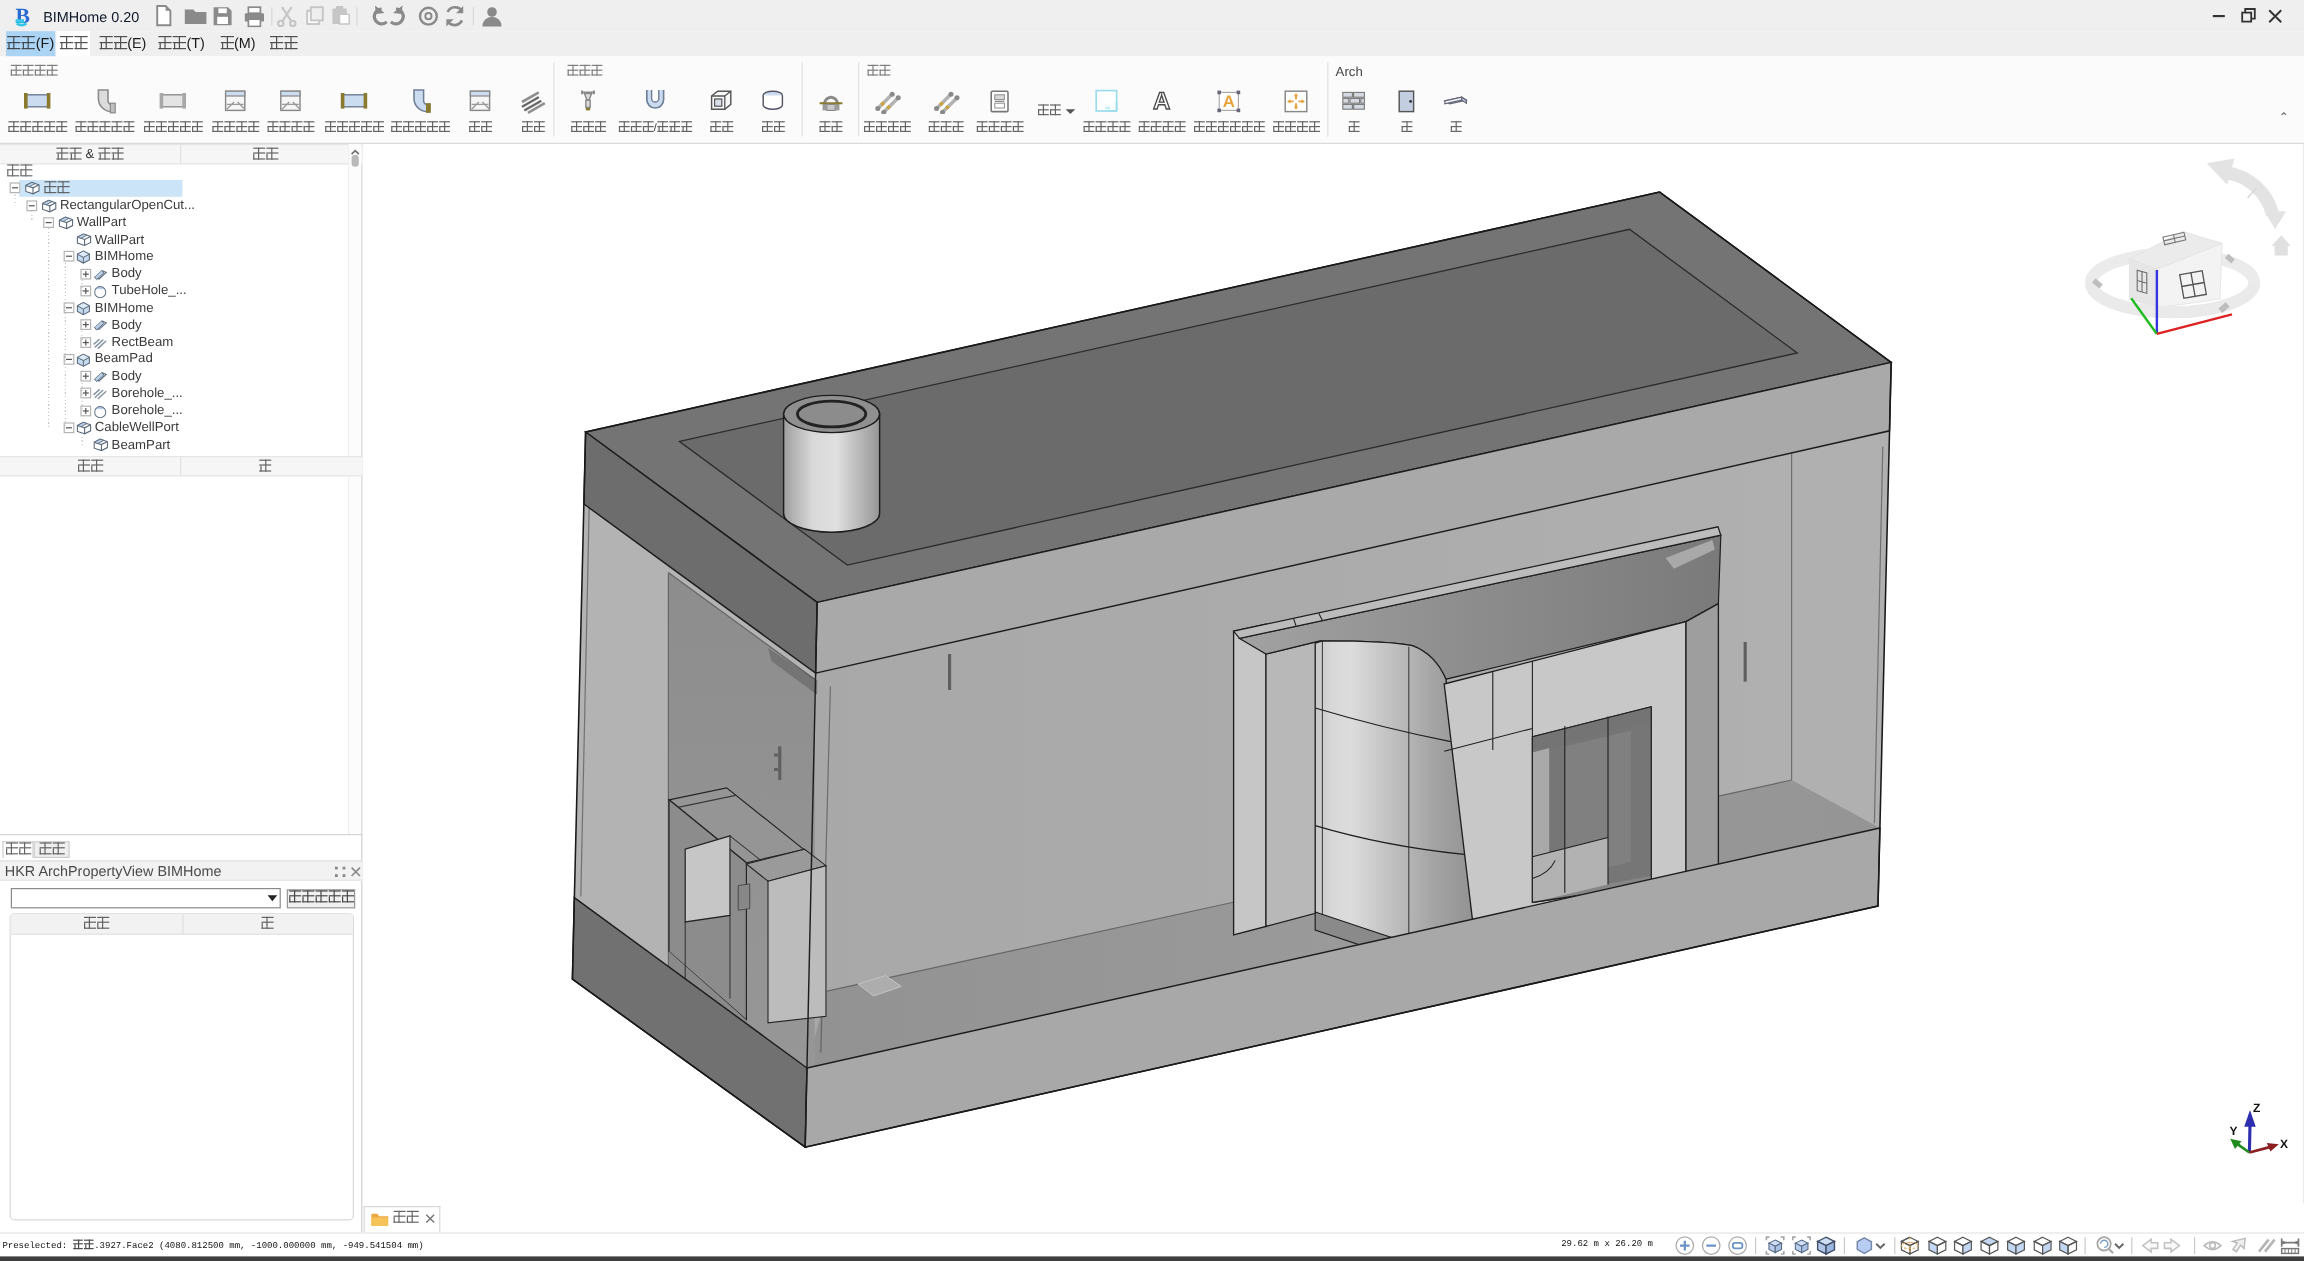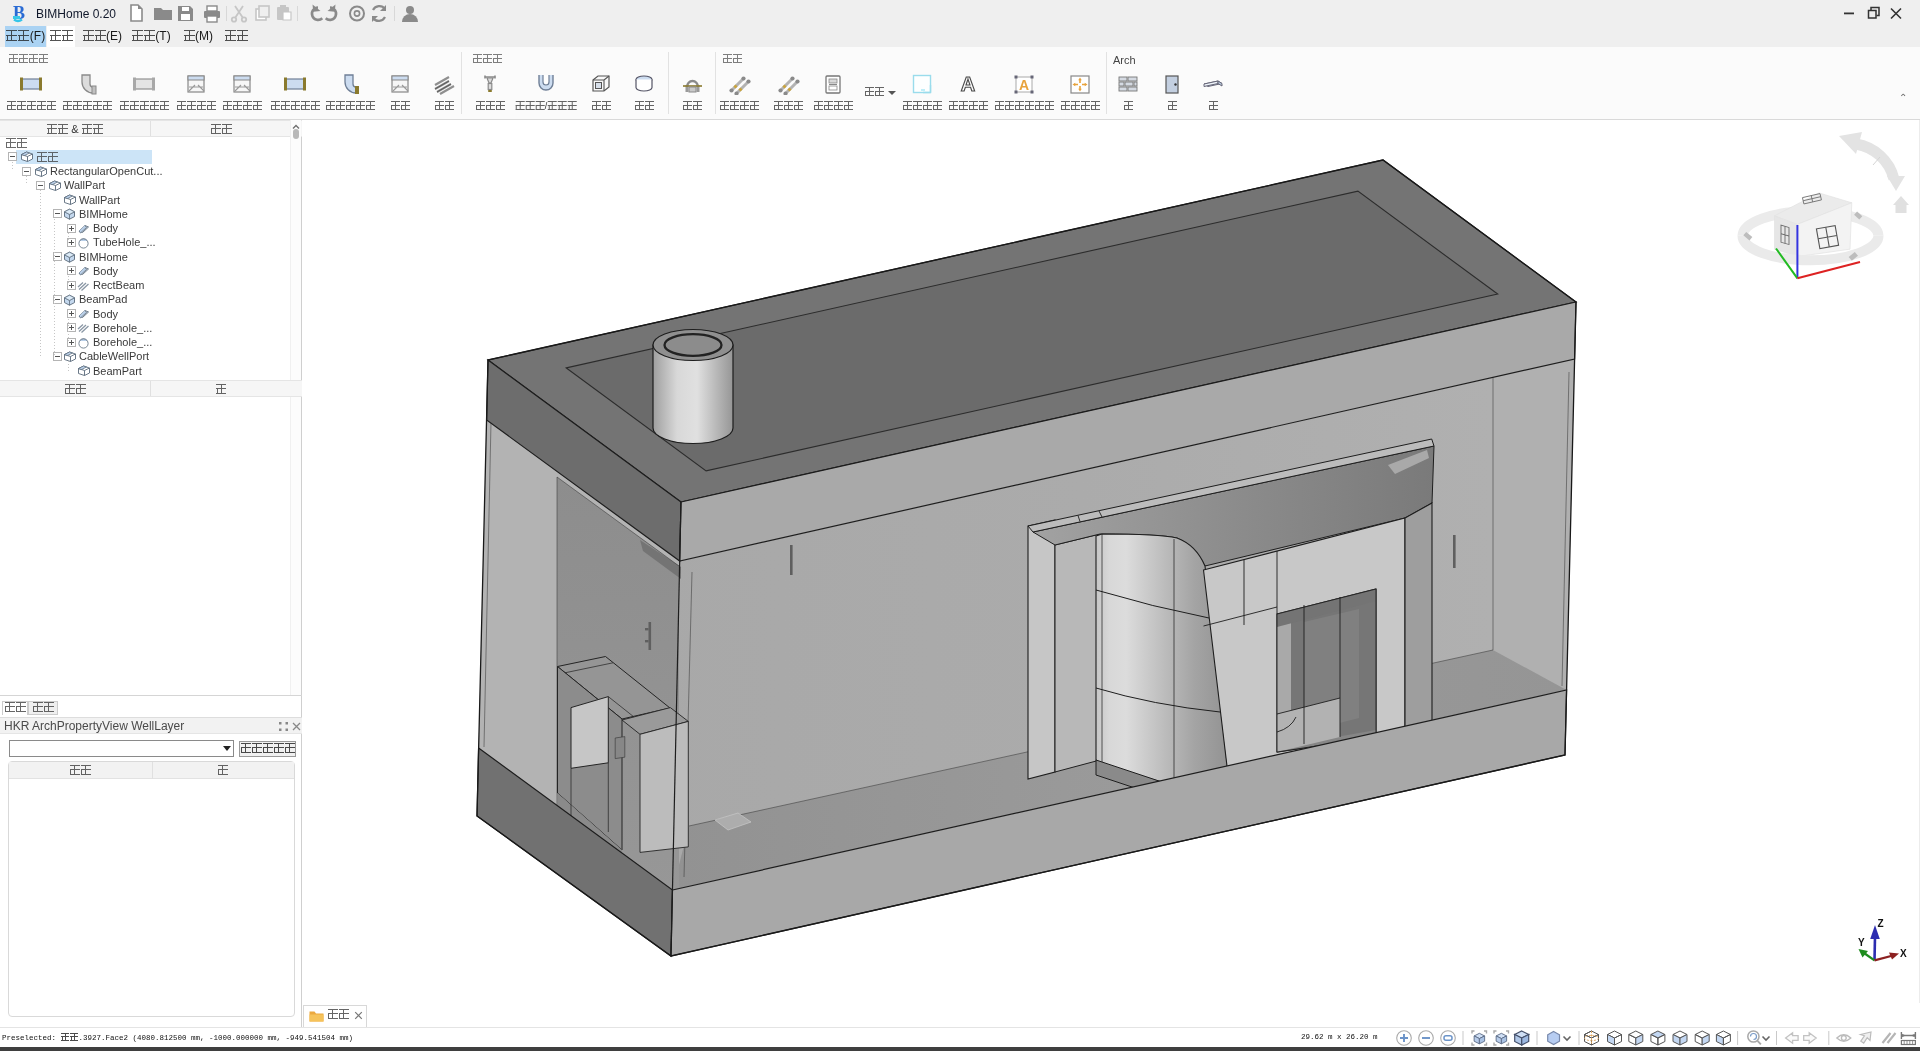--- a/index.html
+++ b/index.html
@@ -498,21 +498,21 @@
 <div class="abs" style="left:68px;top:199px;width:1px;height:23px;background-image:repeating-linear-gradient(#c6c6c6 0 1px,transparent 1px 3px)"></div>
 <div class="abs" style="left:68px;top:241px;width:1px;height:10px;background-image:repeating-linear-gradient(#c6c6c6 0 1px,transparent 1px 3px)"></div>
 <div class="hdr" style="top:260px">
         <span class="c1"><i class="k" style="width:10px;height:10px;vertical-align:-1px;color:#333;"></i><i class="k" style="width:10px;height:10px;vertical-align:-1px;color:#333;"></i></span>
         <span class="c2"><i class="k" style="width:10px;height:10px;vertical-align:-1px;color:#333;"></i></span>
         <span class="hsep"></span>
       </div>
 <div class="abs" style="left:0;top:575px;width:302px;height:1px;background:#d5d5d5"></div>
 <div class="abs" style="left:2px;top:581px;width:26px;height:14px;background:#fff;border:1px solid #ccc;border-bottom:none;font-size:10px;text-align:center;line-height:13px;color:#222;z-index:2"><i class="k" style="width:10px;height:10px;vertical-align:0px;color:#333;"></i><i class="k" style="width:10px;height:10px;vertical-align:0px;color:#333;"></i></div>
 <div class="abs" style="left:28px;top:581px;width:30px;height:14px;background:#efefef;border:1px solid #ccc;font-size:10px;text-align:center;line-height:13px;color:#222"><i class="k" style="width:10px;height:10px;vertical-align:0px;color:#333;"></i><i class="k" style="width:10px;height:10px;vertical-align:0px;color:#333;"></i></div>
-<div class="abs" style="left:0;top:597px;width:302px;height:17px;background:#f2f2f2;border-top:1px solid #ddd;border-bottom:1px solid #e5e5e5;font-size:12px;color:#4a4a4a;line-height:16px"><span style="margin-left:4px">HKR ArchPropertyView WellLayer</span><svg class="abs" style="left:279px;top:4px" width="9" height="9" viewBox="0 0 9 9">
+<div class="abs" style="left:0;top:597px;width:302px;height:17px;background:#f2f2f2;border-top:1px solid #ddd;border-bottom:1px solid #e5e5e5;font-size:12px;color:#4a4a4a;line-height:16px"><span style="margin-left:4px">HKR ArchPropertyView BIMHome</span><svg class="abs" style="left:279px;top:4px" width="9" height="9" viewBox="0 0 9 9">
           <g fill="#888">
             <rect x="0" y="0" width="2.5" height="2.5"></rect>
             <rect x="6.5" y="0" width="2.5" height="2.5"></rect>
             <rect x="0" y="6.5" width="2.5" height="2.5"></rect>
             <rect x="6.5" y="6.5" width="2.5" height="2.5"></rect>
           </g>
         </svg><svg class="abs" style="left:292px;top:4px" width="9" height="9" viewBox="0 0 9 9">
           <path d="M1,1 l7,7 M8,1 l-7,7" stroke="#888" stroke-width="1.3"></path>
         </svg></div>
 <div class="abs" style="left:9px;top:620px;width:225px;height:17px;background:#fff;border:1px solid #8a8a8a"></div>

